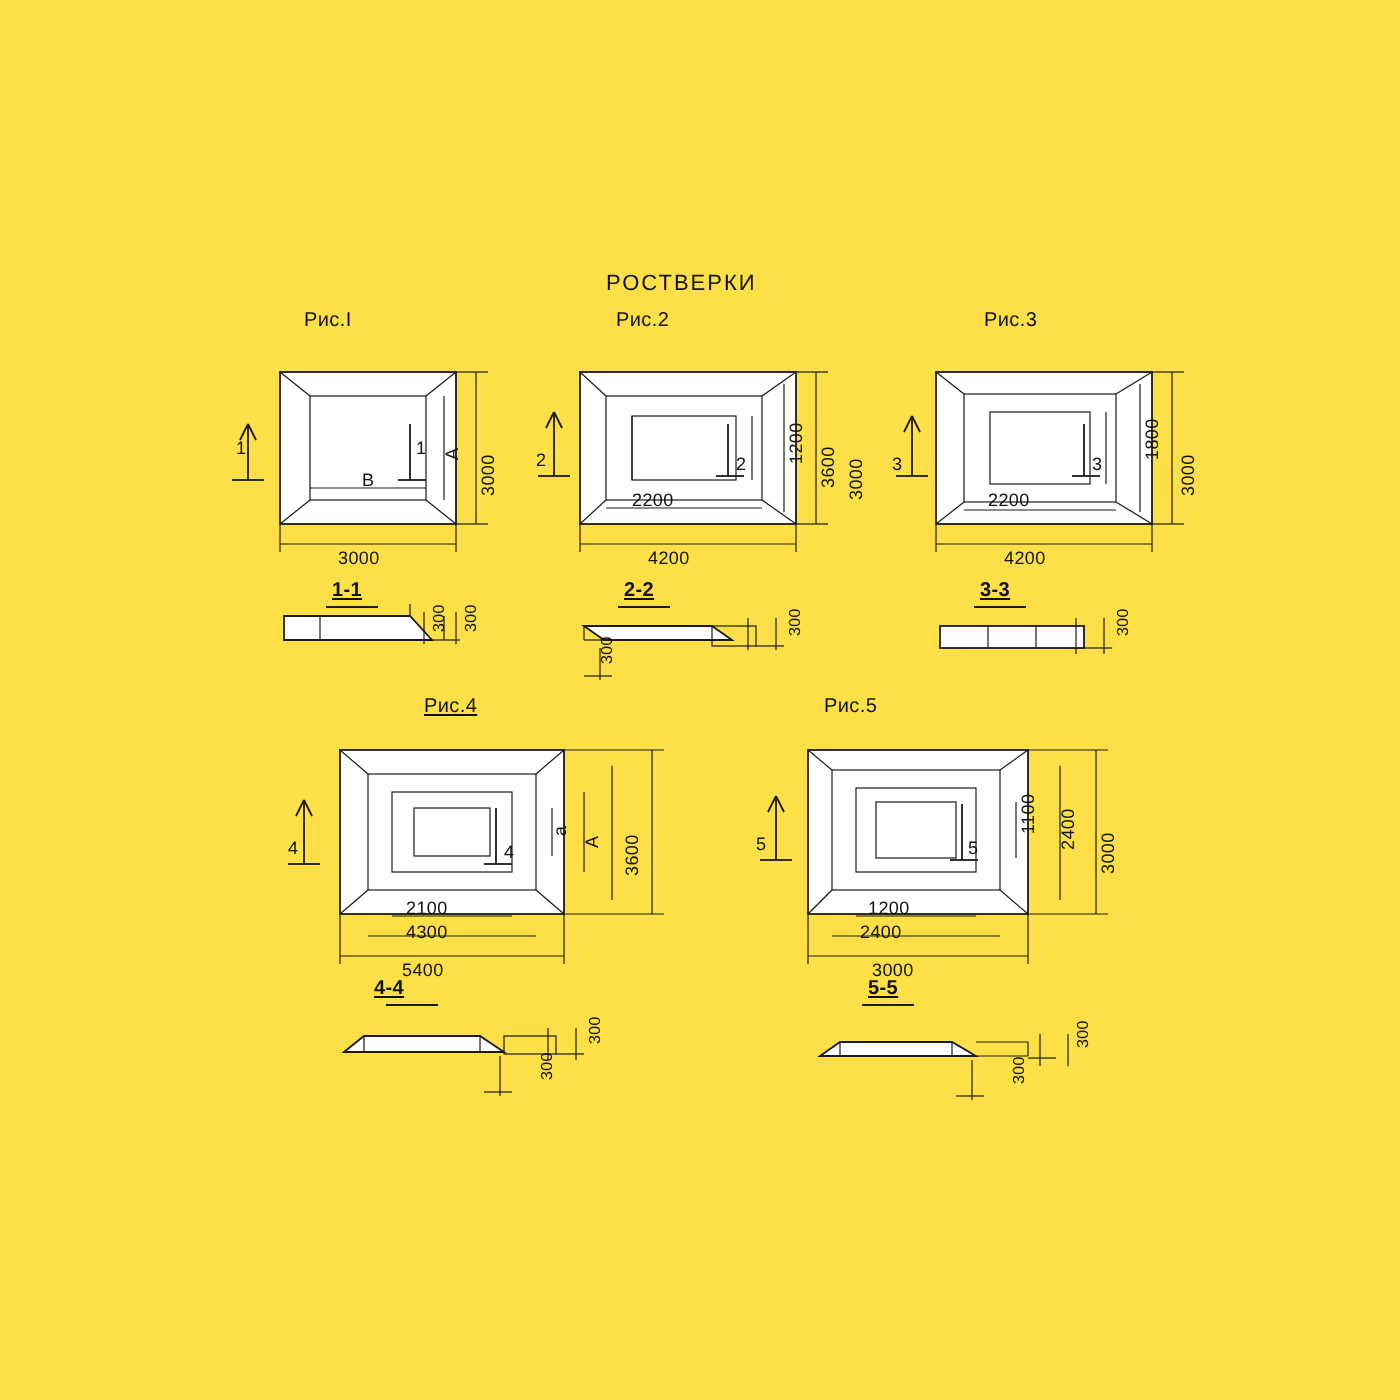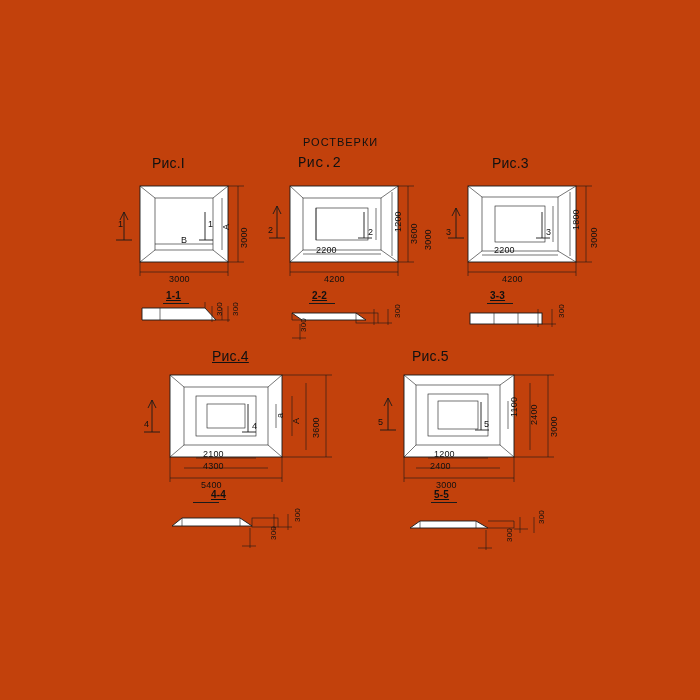--- a/index.html
+++ b/index.html
@@ -4,35 +4,35 @@
 <style>
   html, body {
     margin: 0;
     padding: 0;
     background: #ffffff;
   }
   #page {
     position: relative;
     width: 700px;
     height: 700px;
-    background: #c2410c;
+    background: #fde047;
     font-family: "Liberation Sans", sans-serif;
     color: #111111;
     overflow: hidden;
   }
   .lbl {
     position: absolute;
     font-size: 9px;
     letter-spacing: 0.2px;
     white-space: nowrap;
     color: #111;
     line-height: 1;
   }
   .lbl.fig {
-    font-size: 14px;
+    font-size: 10px;
   }
   .lbl.title {
     font-size: 11px;
     letter-spacing: 1px;
   }
   .lbl.sec {
     font-size: 10px;
     font-weight: bold;
     text-decoration: underline;
   }
@@ -275,21 +275,21 @@
   <div class="lbl" style="left:181px; top:236px;">B</div>
   <div class="lbl rot" style="left:240px; top:248px;">3000</div>
   <div class="lbl" style="left:169px; top:275px;">3000</div>
   <div class="lbl" style="left:118px; top:220px;">1</div>
   <div class="lbl" style="left:208px; top:220px;">1</div>
   <div class="lbl sec" style="left:166px; top:291px;">1-1</div>
   <div class="underline" style="left:163px; top:303px; width:26px;"></div>
   <div class="lbl small rot" style="left:232px; top:316px;">300</div>
   <div class="lbl small rot" style="left:216px; top:316px;">300</div>
 
-  <div class="lbl fig" style="left:298px; top:156px;font-family:Liberation Mono, monospace;">Рис.2</div>
+  <div class="lbl fig" style="left:308px; top:156px;">Рис.2</div>
   <div class="lbl rot" style="left:394px; top:232px;">1200</div>
   <div class="lbl rot" style="left:410px; top:244px;">3600</div>
   <div class="lbl rot" style="left:424px; top:250px;">3000</div>
   <div class="lbl" style="left:316px; top:246px;">2200</div>
   <div class="lbl" style="left:324px; top:275px;">4200</div>
   <div class="lbl" style="left:268px; top:226px;">2</div>
   <div class="lbl" style="left:368px; top:228px;">2</div>
   <div class="lbl sec" style="left:312px; top:291px;">2-2</div>
   <div class="underline" style="left:309px; top:303px; width:26px;"></div>
   <div class="lbl small rot" style="left:394px; top:318px;">300</div>
@@ -308,21 +308,21 @@
 
   <div class="lbl fig" style="left:212px; top:349px;text-decoration:underline;">Рис.4</div>
   <div class="lbl rot" style="left:276px; top:418px;">a</div>
   <div class="lbl rot" style="left:292px; top:424px;">A</div>
   <div class="lbl rot" style="left:312px; top:438px;">3600</div>
   <div class="lbl" style="left:203px; top:450px;">2100</div>
   <div class="lbl" style="left:203px; top:462px;">4300</div>
   <div class="lbl" style="left:201px; top:481px;">5400</div>
   <div class="lbl" style="left:144px; top:420px;">4</div>
   <div class="lbl" style="left:252px; top:422px;">4</div>
-  <div class="lbl sec" style="left:211px; top:490px;">4-4</div>
+  <div class="lbl sec" style="left:187px; top:490px;">4-4</div>
   <div class="underline" style="left:193px; top:502px; width:26px;"></div>
   <div class="lbl small rot" style="left:294px; top:522px;">300</div>
   <div class="lbl small rot" style="left:270px; top:540px;">300</div>
 
   <div class="lbl fig" style="left:412px; top:349px;">Рис.5</div>
   <div class="lbl rot" style="left:510px; top:417px;">1100</div>
   <div class="lbl rot" style="left:530px; top:425px;">2400</div>
   <div class="lbl rot" style="left:550px; top:437px;">3000</div>
   <div class="lbl" style="left:434px; top:450px;">1200</div>
   <div class="lbl" style="left:430px; top:462px;">2400</div>

